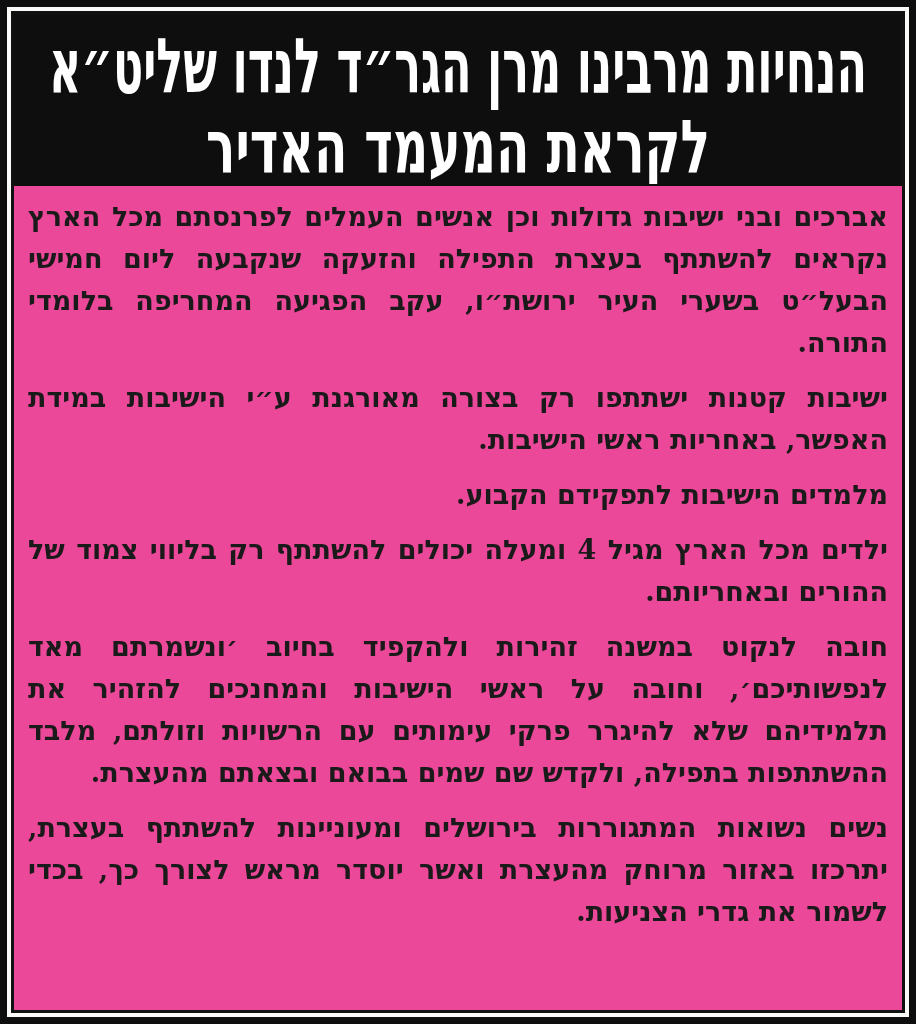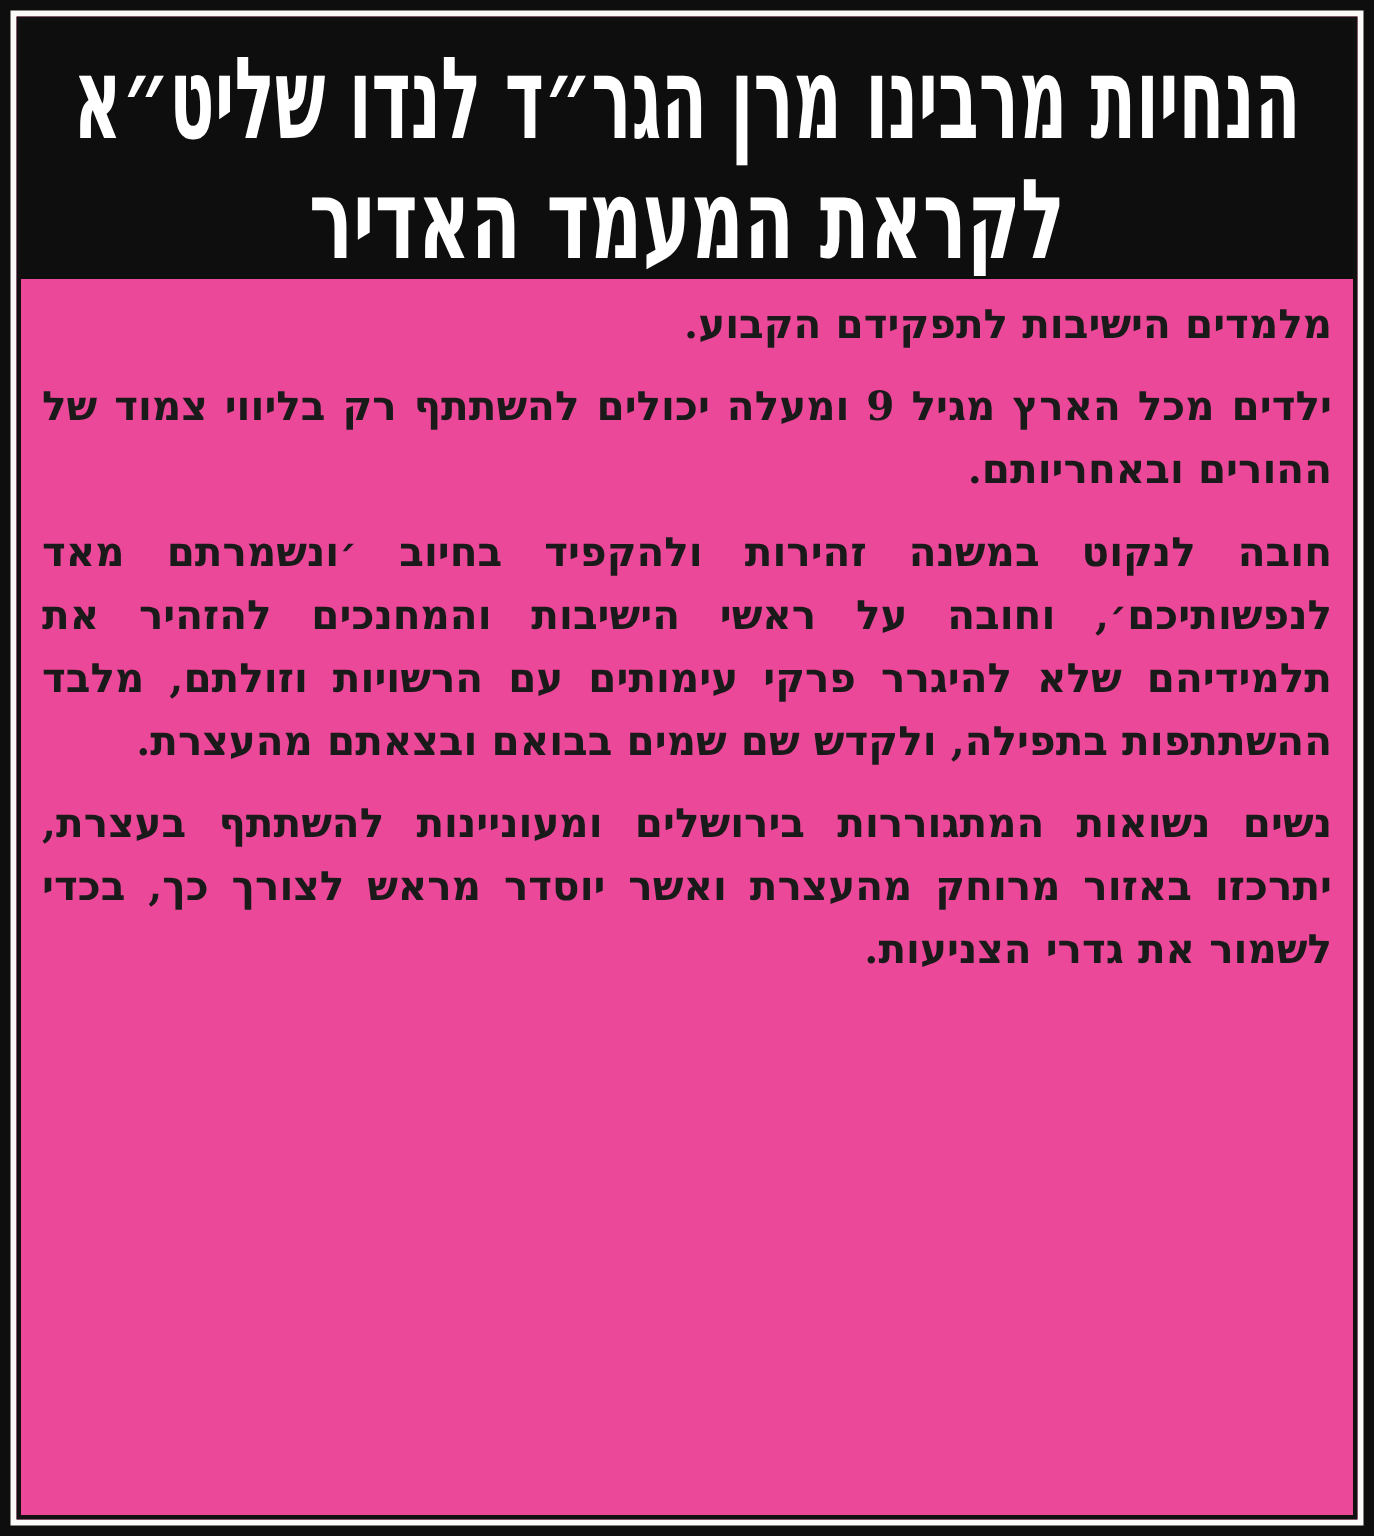--- a/index.html
+++ b/index.html
@@ -82,21 +82,23 @@
     <div class="inner">
 
       <header class="masthead">
         <svg viewBox="0 0 890 168" preserveAspectRatio="xMidYMid meet">
           <text x="445" y="76" text-anchor="middle" font-size="76" textLength="820" lengthAdjust="spacingAndGlyphs">הנחיות מרבינו מרן הגר״ד לנדו שליט״א</text>
           <text x="445" y="156" text-anchor="middle" font-size="74" textLength="505" lengthAdjust="spacingAndGlyphs">לקראת המעמד האדיר</text>
         </svg>
       </header>
 
       <main class="body-text">
+        <p>אברכים ובני ישיבות גדולות וכן אנשים העמלים לפרנסתם מכל הארץ נקראים להשתתף בעצרת התפילה והזעקה שנקבעה ליום חמישי הבעל״ט בשערי העיר ירושת״ו, עקב הפגיעה המחריפה בלומדי התורה.</p>
+        <p>ישיבות קטנות ישתתפו רק בצורה מאורגנת ע״י הישיבות במידת האפשר, באחריות ראשי הישיבות.</p>
         <p>מלמדים הישיבות לתפקידם הקבוע.</p>
-        <p>ילדים מכל הארץ מגיל 9 ומעלה יכולים להשתתף רק בליווי צמוד של ההורים ובאחריותם.</p>
+        <p>ילדים מכל הארץ מגיל 4 ומעלה יכולים להשתתף רק בליווי צמוד של ההורים ובאחריותם.</p>
         <p>חובה לנקוט במשנה זהירות ולהקפיד בחיוב ׳ונשמרתם מאד לנפשותיכם׳, וחובה על ראשי הישיבות והמחנכים להזהיר את תלמידיהם שלא להיגרר פרקי עימותים עם הרשויות וזולתם, מלבד ההשתתפות בתפילה, ולקדש שם שמים בבואם ובצאתם מהעצרת.</p>
         <p>נשים נשואות המתגוררות בירושלים ומעוניינות להשתתף בעצרת, יתרכזו באזור מרוחק מהעצרת ואשר יוסדר מראש לצורך כך, בכדי לשמור את גדרי הצניעות.</p>
       </main>
 
     </div>
   </div>
 </div>
 
 </body></html>

